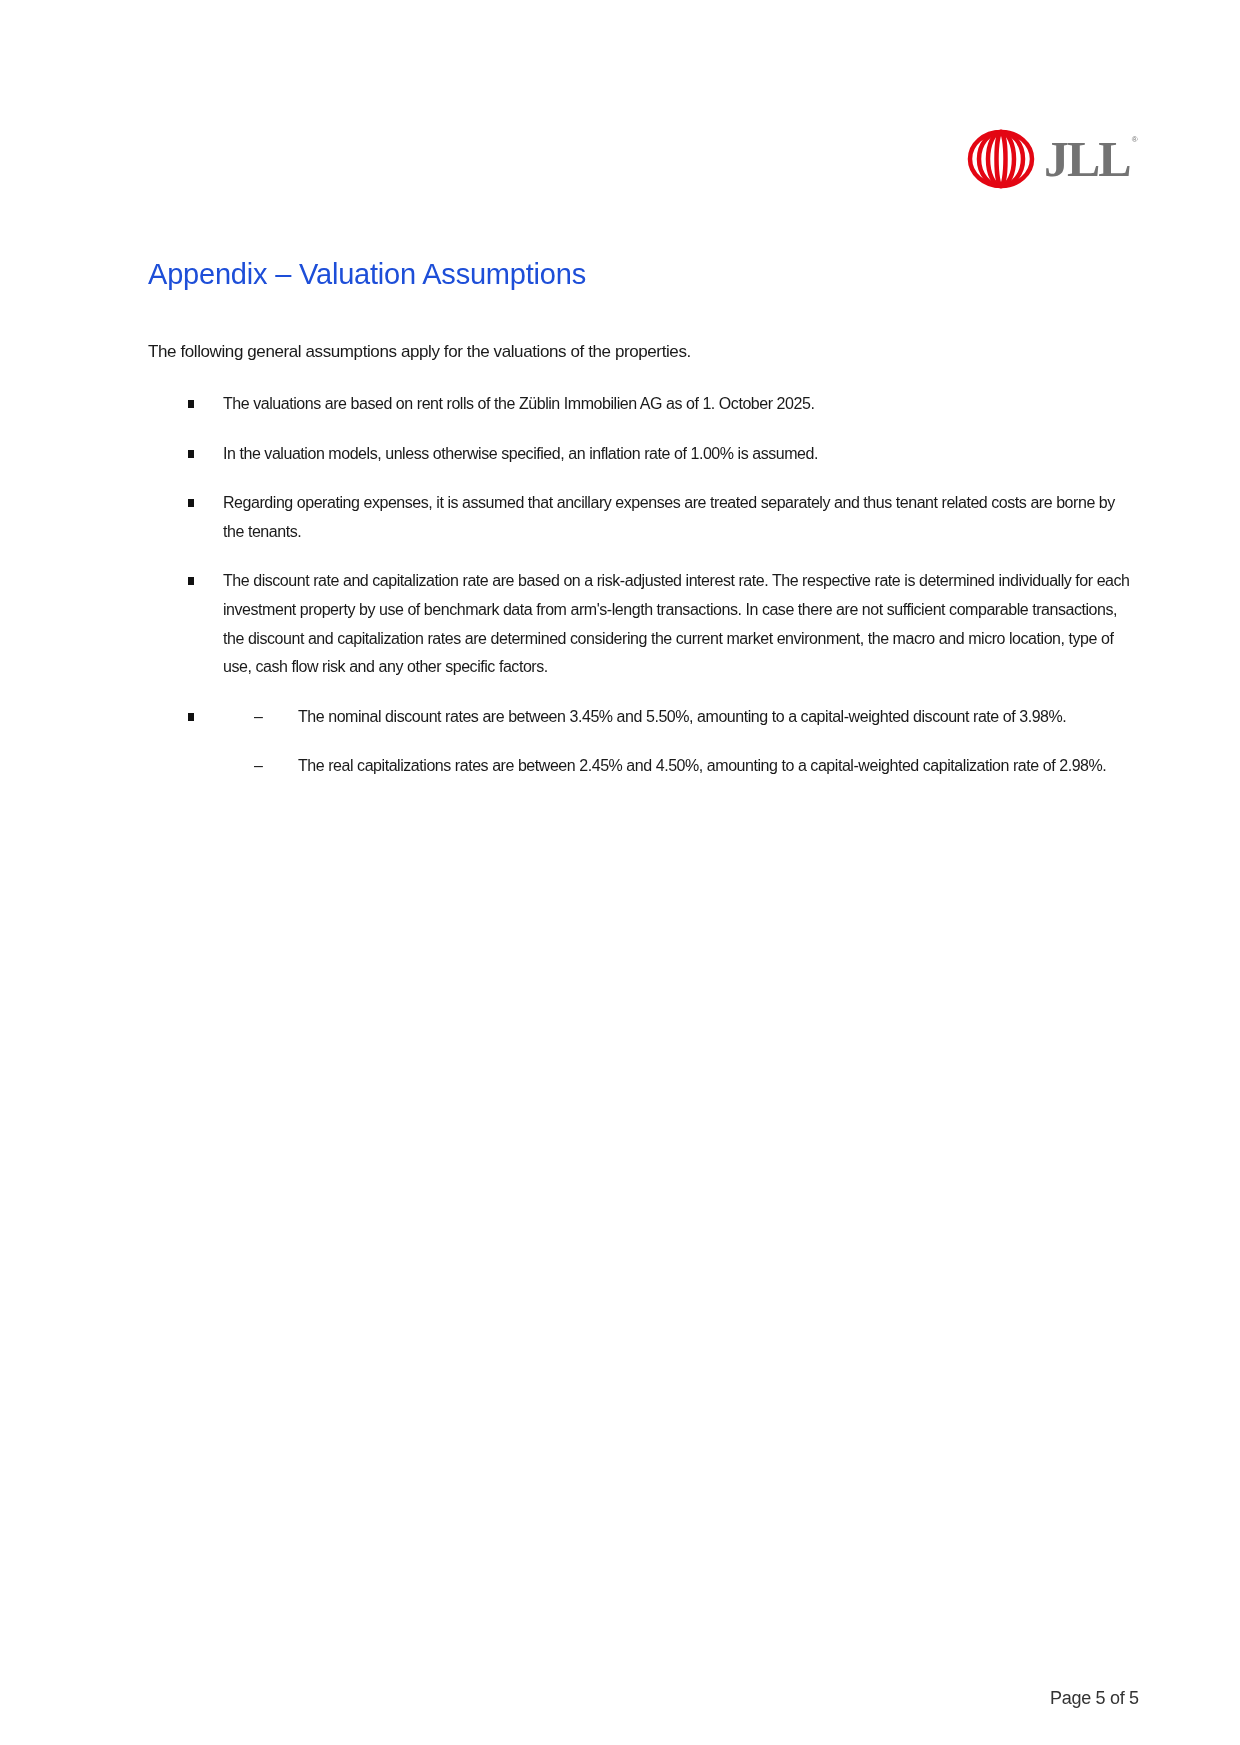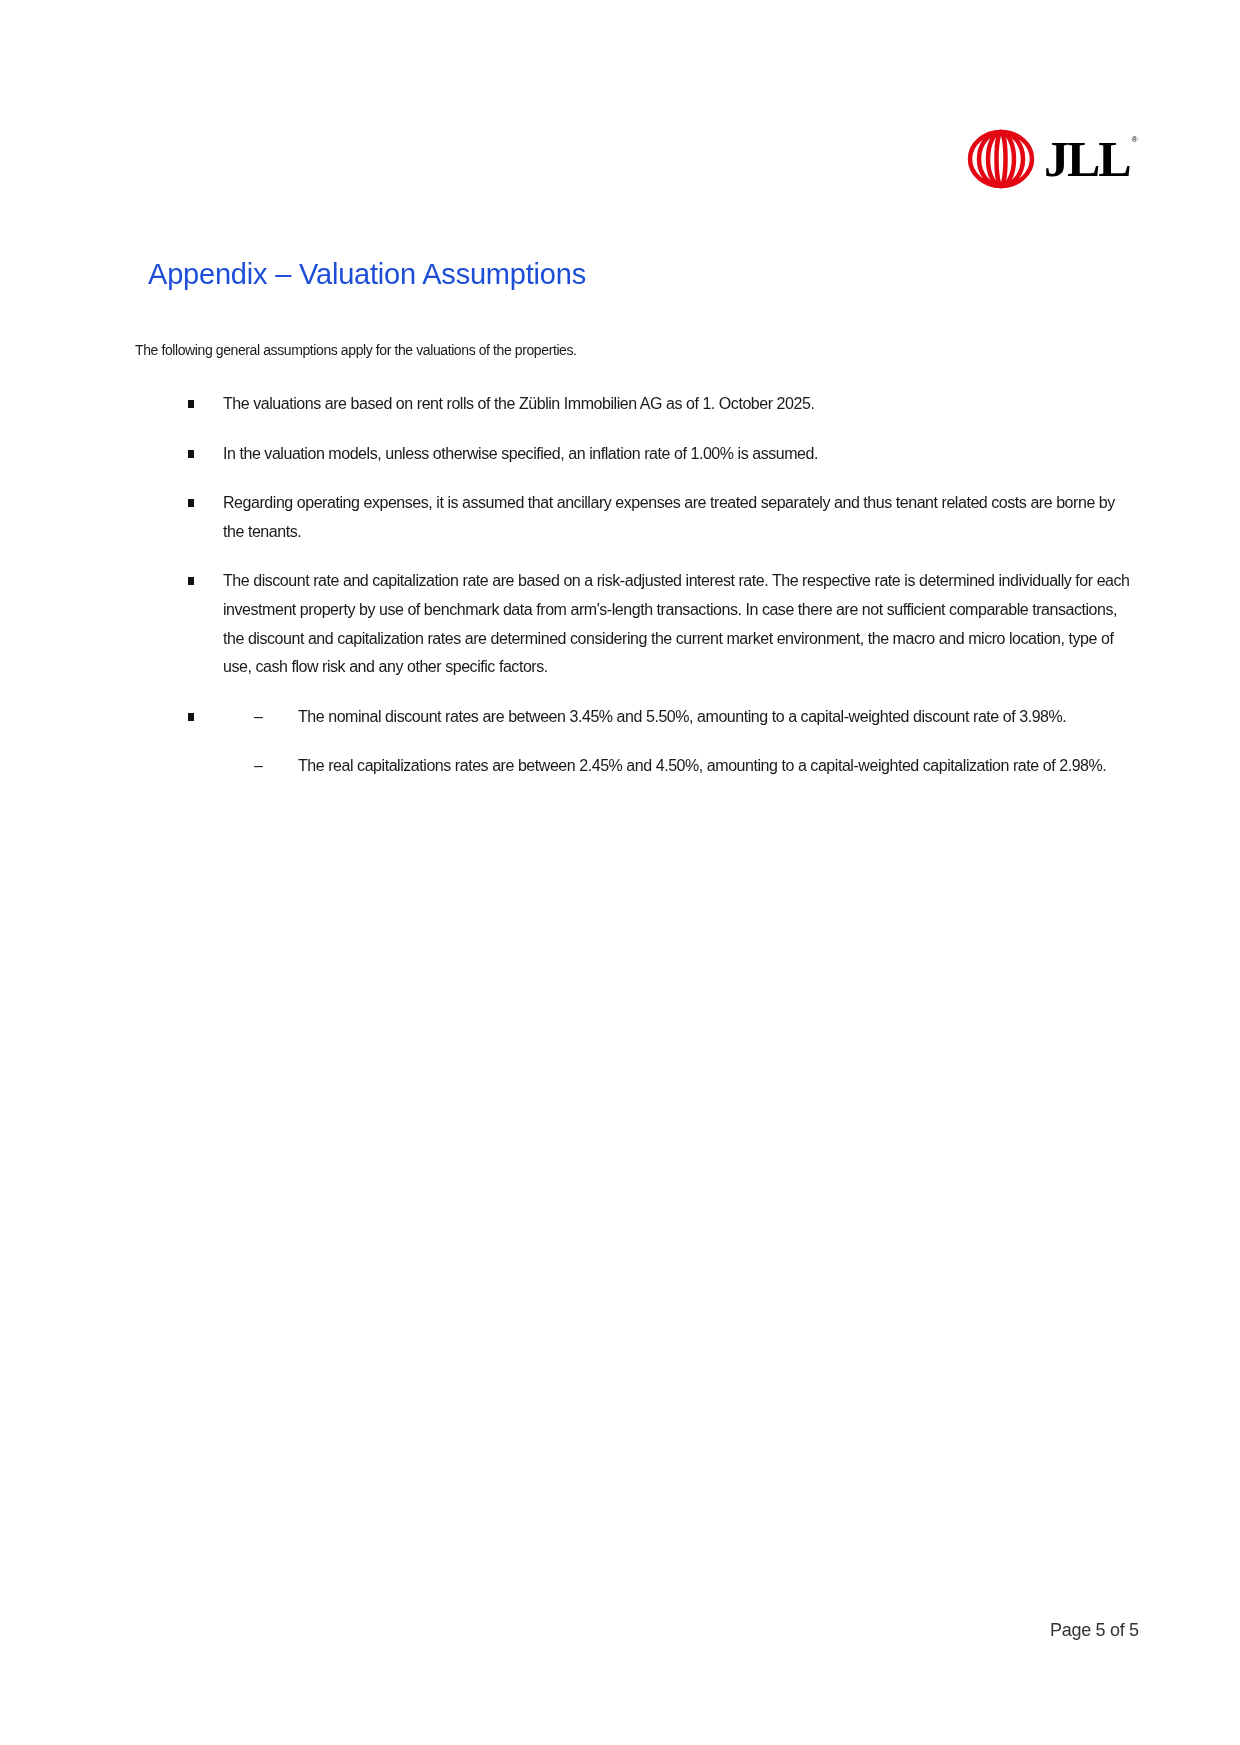--- a/index.html
+++ b/index.html
@@ -1,29 +1,29 @@
 <!DOCTYPE html>
 <html><head>
   <meta charset="utf-8">
   <style>
     html, body { margin: 0; padding: 0; background: #ffffff; }
     body { width: 1240px; height: 1745px; position: relative; overflow: hidden; font-family: "Liberation Sans", sans-serif; color: #1a1a1a; }
     .logo { position: absolute; left: 966px; top: 129px; width: 170px; height: 60px; display: flex; align-items: center; }
     .logo svg { display: block; }
-    .logo-text { font-family: "Liberation Serif", serif; font-weight: bold; font-size: 50px; color: #000000; letter-spacing: -2px; margin-left: 8px; line-height: 1; position: relative; }
+    .logo-text { font-family: "Liberation Serif", serif; font-weight: bold; font-size: 50px; color: #737373; letter-spacing: -2px; margin-left: 8px; line-height: 1; position: relative; }
     .logo-reg { position: absolute; right: -8px; top: 2px; font-size: 8px; font-family: "Liberation Sans", sans-serif; font-weight: normal; letter-spacing: 0; }
     .title { position: absolute; left: 148px; top: 258px; font-size: 29px; color: #1d4ed8; font-weight: normal; letter-spacing: -0.2px; }
-    .intro { position: absolute; left: 135px; top: 342px; font-size: 14px; letter-spacing: -0.4px; }
+    .intro { position: absolute; left: 148px; top: 342px; font-size: 17px; letter-spacing: -0.4px; }
     .list { position: absolute; left: 148px; top: 390px; width: 990px; margin: 0; padding: 0; list-style: none; }
     .item { position: relative; padding-left: 75px; font-size: 16px; line-height: 28.6px; letter-spacing: -0.45px; margin-bottom: 21px; }
     .bullet { position: absolute; left: 40px; top: 10px; width: 6px; height: 8px; background: #111; }
     .sublist { list-style: none; margin: 21px 0 0 0; padding: 0; }
     .subitem { position: relative; padding-left: 75px; margin-bottom: 21px; }
     .dash { position: absolute; left: 31px; top: 0; }
-    .footer { position: absolute; left: 1050px; top: 1620px; font-size: 18px; color: #333; letter-spacing: -0.3px; text-align: right; }
+    .footer { position: absolute; left: 1050px; top: 1688px; font-size: 18px; color: #333; letter-spacing: -0.3px; text-align: right; }
   </style>
 </head>
 <body>
 
 <div class="logo">
   <svg width="70" height="60" viewBox="0 0 70 60">
     <g fill="none" stroke="#e30613" stroke-width="4.5">
       <ellipse cx="35" cy="30" rx="31" ry="27"></ellipse>
       <ellipse cx="35" cy="30" rx="22" ry="27"></ellipse>
       <ellipse cx="35" cy="30" rx="13" ry="27"></ellipse>

